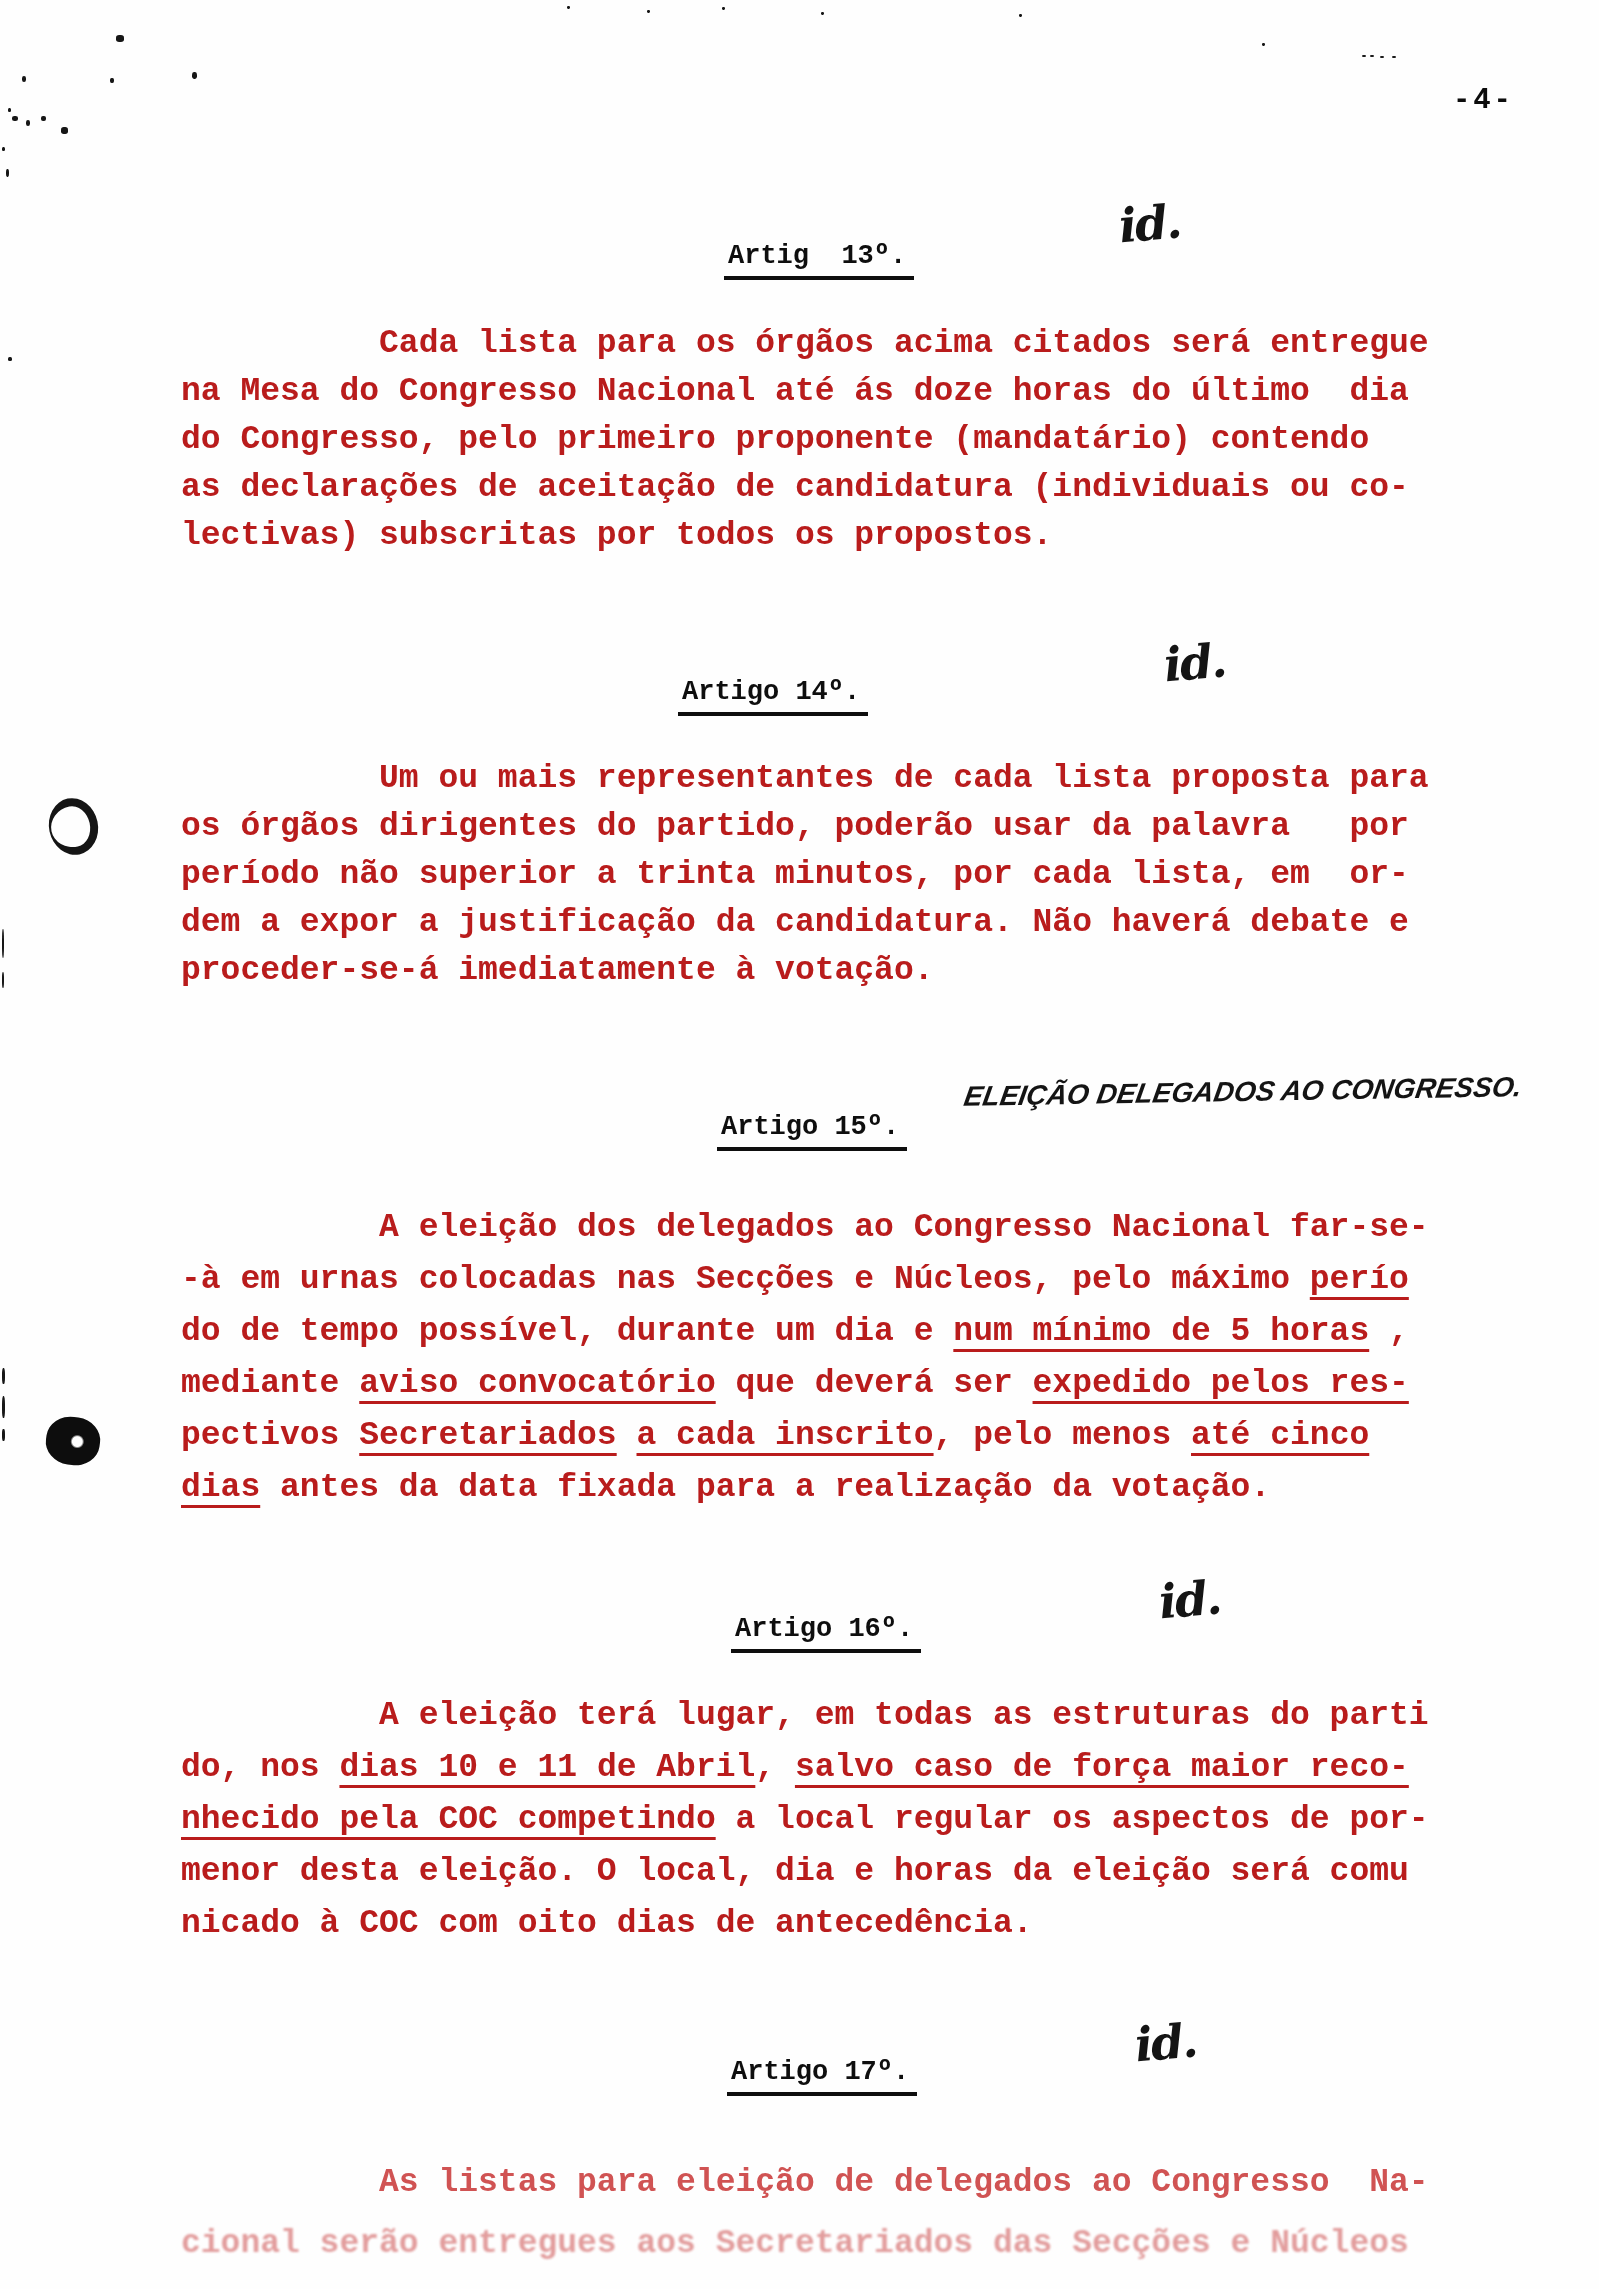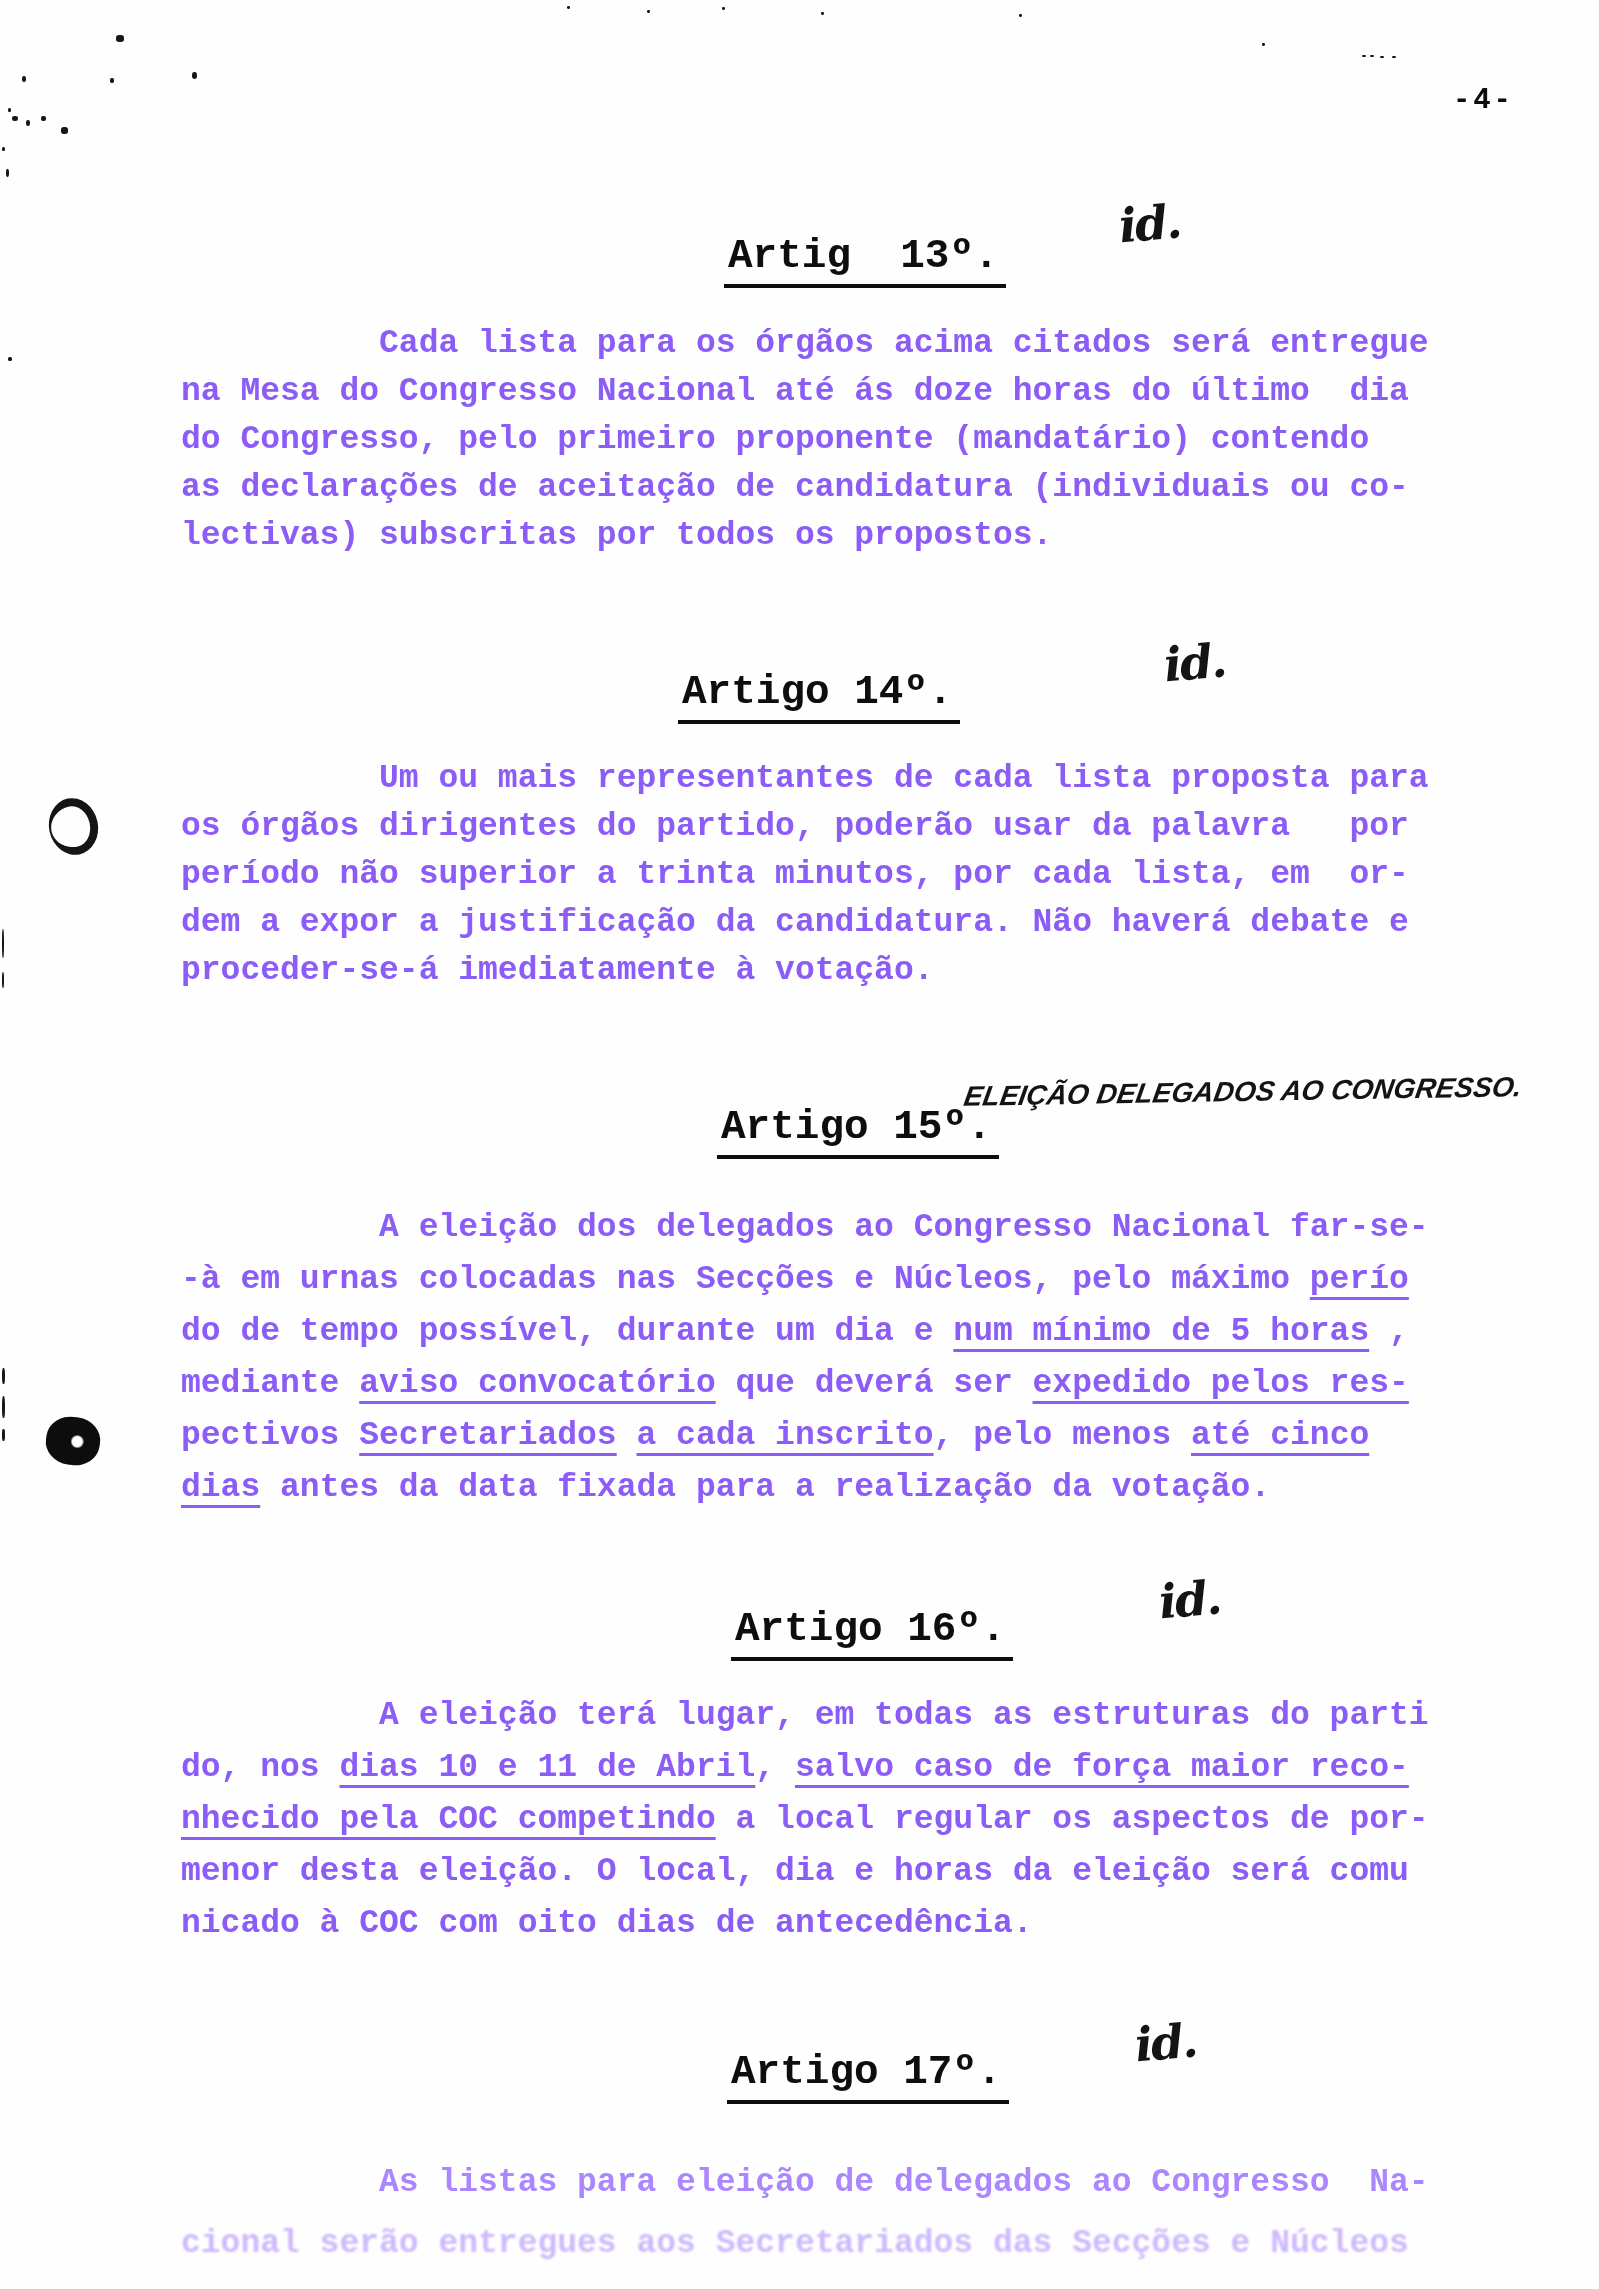--- a/index.html
+++ b/index.html
@@ -6,25 +6,25 @@
   .page{
     position:relative;width:1600px;height:2290px;background:#fefefe;
     overflow:hidden;color:#111;
     font-family:"Liberation Mono","DejaVu Sans Mono",monospace;
     font-weight:bold;
   }
   .pagenum{
     position:absolute;top:84px;left:1453px;font-size:29px;letter-spacing:2.9px;color:#0c0c0c;
   }
   .art-heading{
-    position:absolute;margin:4px;font-size:41px;font-weight:bold;white-space:pre;
+    position:absolute;margin:12px;font-size:27px;font-weight:bold;white-space:pre;
     border-bottom:4.9px solid #0e0e0e;padding:0 7.8px 4.9px 3.9px;margin-left:-5.9px;color:#0e0e0e;
   }
   .para{position:absolute;left:181px;width:1333px;}
-  .line{white-space:pre;font-size:33px;color:#8b5cf6;}
+  .line{white-space:pre;font-size:33px;color:#b91c1c;}
   .p13 .line{line-height:48px;}
   .p14 .line{line-height:48px;}
   .p15 .line{line-height:52px;}
   .p16 .line{line-height:52px;}
   .p17 .line{line-height:61px;}
   .hand-u{
     text-decoration:underline;
     text-decoration-thickness:3.4px;
     text-underline-offset:8.8px;
     text-decoration-skip-ink:none;

